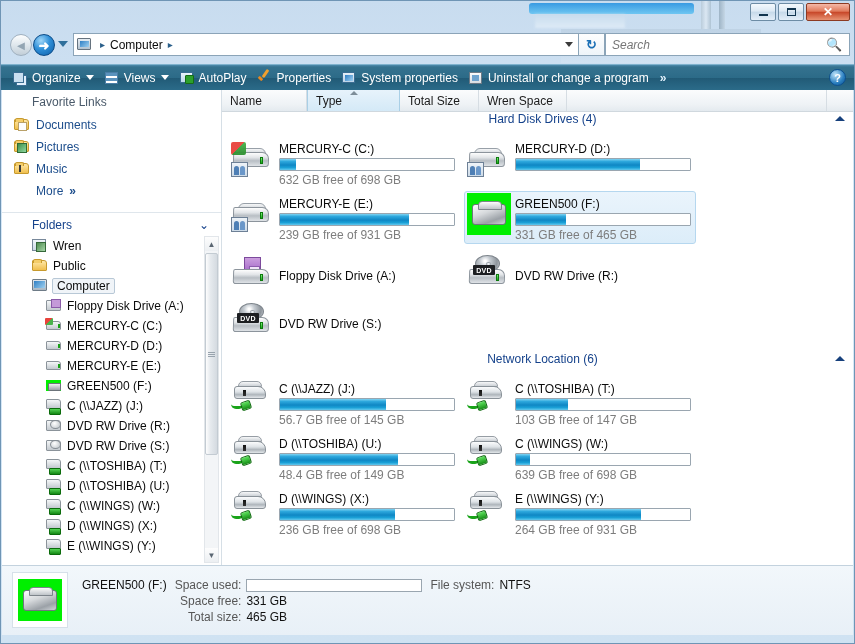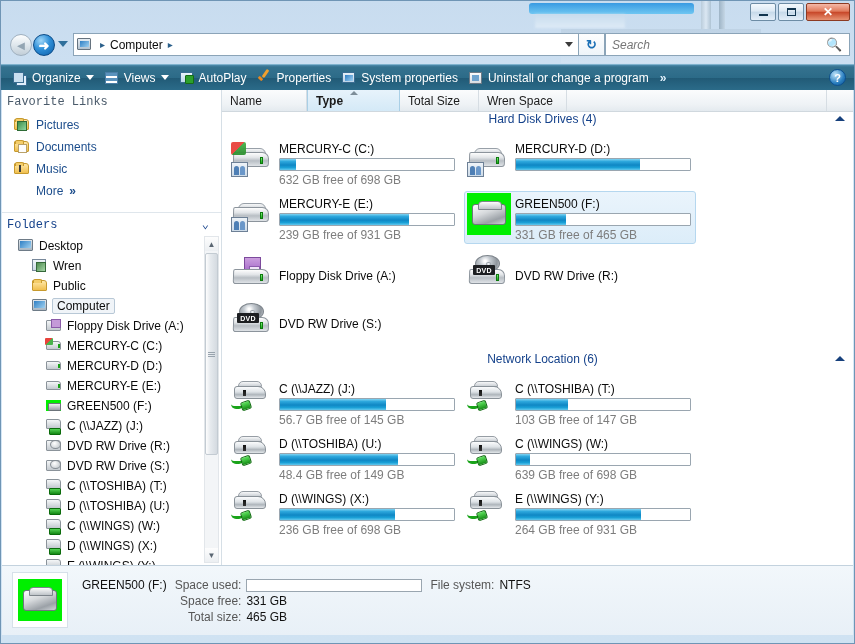--- a/index.html
+++ b/index.html
@@ -139,22 +139,22 @@
   }
 
   
   #sidebar {
     width: 220px; height: 475px; background: #ffffff;
     border-right: 1px solid #d6dfe6; position: relative;
     display: flex; flex-direction: column;
   }
   #favpanel { height: 122px; position: relative; }
   .panel-head {
-    height: 24px; display: flex; align-items: center; padding-left: 5px;
-    color: #4a5a6a; font-size: 12px; font-family: Liberation Mono, monospace;
+    height: 24px; display: flex; align-items: center; padding-left: 30px;
+    color: #4a5a6a; font-size: 12px;
   }
   #folderhead { color: #15428b; border-top: 1px solid #dfe6ec; }
   #folderhead .chev {
     position: absolute; right: 12px; color: #15428b; font-size: 12px;
   }
   .fav-item {
     display: flex; align-items: center; height: 22px; padding-left: 12px;
     color: #1c4d8c; font-size: 12px; cursor: default;
   }
   .fav-item .ic { width: 16px; height: 16px; margin-right: 6px; flex: 0 0 16px; position: relative; }
@@ -198,21 +198,21 @@
     display: flex; height: 22px;
     background: linear-gradient(180deg,#fbfcfd,#eef2f5 70%,#e4eaef);
     border-bottom: 1px solid #d0d8de;
   }
   .col {
     display: flex; align-items: center; padding-left: 8px; font-size: 12px; color: #1b1b1b;
     border-right: 1px solid #d6dde3; position: relative;
   }
   .col.sorted {
     background: linear-gradient(180deg,#e7f3fb,#d4e9f7);
-    border-left: 1px solid #a9cfe6; border-right: 1px solid #a9cfe6; font-weight: bold;
+    border-left: 1px solid #a9cfe6; border-right: 1px solid #a9cfe6;
   }
   .col .sortarrow {
     position: absolute; left: 50%; top: 1px; margin-left: -4px;
     width: 0; height: 0; border-left: 4px solid transparent;
     border-right: 4px solid transparent; border-bottom: 4px solid #7e8e99;
   }
 
   #itemsarea { position: absolute; left: 0; top: 22px; right: 0; bottom: 0; overflow: hidden; }
 
   .group { position: relative; }
@@ -557,55 +557,49 @@
   </div>
 
   <div id="body">
 
     <div id="sidebar">
       <div id="favpanel">
         <div class="panel-head">Favorite Links</div>
         <div id="fav-list">
             <div class="fav-item">
               <span class="ic">
+                <i class="ic16-folder docs"></i>
+              </span>
+              <span>Documents</span>
+            </div>
+            <div class="fav-item">
+              <span class="ic">
                 <i class="ic16-folder pics"></i>
               </span>
               <span>Pictures</span>
-            </div>
-            <div class="fav-item">
-              <span class="ic">
-                <i class="ic16-folder docs"></i>
-              </span>
-              <span>Documents</span>
             </div>
             <div class="fav-item">
               <span class="ic">
                 <i class="ic16-folder music"></i>
               </span>
               <span>Music</span>
             </div>
           </div>
         <div class="more-row">
           <span>More</span>
           <span class="cc">»</span>
         </div>
       </div>
 
       <div id="folderpanel">
         <div class="panel-head" id="folderhead">
           <span>Folders</span>
           <span class="chev">⌄</span>
         </div>
         <div id="foldertree">
-            <div class="tree-item" style="padding-left: 10px;">
-              <span class="ic">
-                <i class="ic16-monitor"></i>
-              </span>
-              <span class="lbl">Desktop</span>
-            </div>
             <div class="tree-item" style="padding-left: 24px;">
               <span class="ic">
                 <i class="ic16-user"></i>
               </span>
               <span class="lbl">Wren</span>
             </div>
             <div class="tree-item" style="padding-left: 24px;">
               <span class="ic">
                 <i class="ic16-folder"></i>
               </span>

